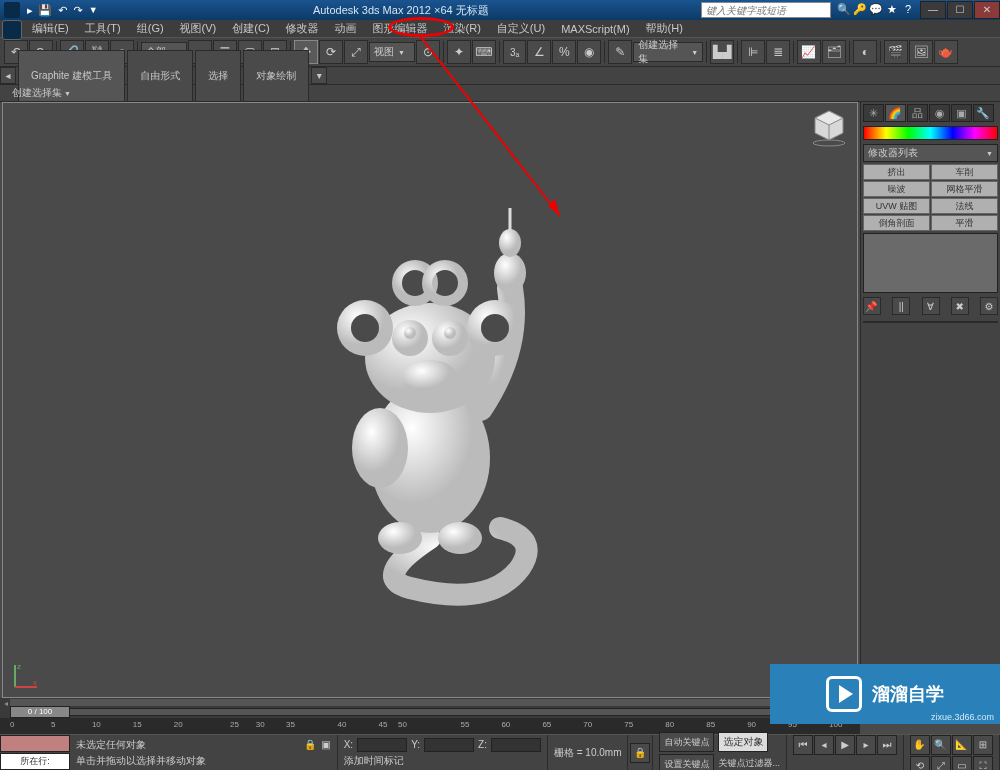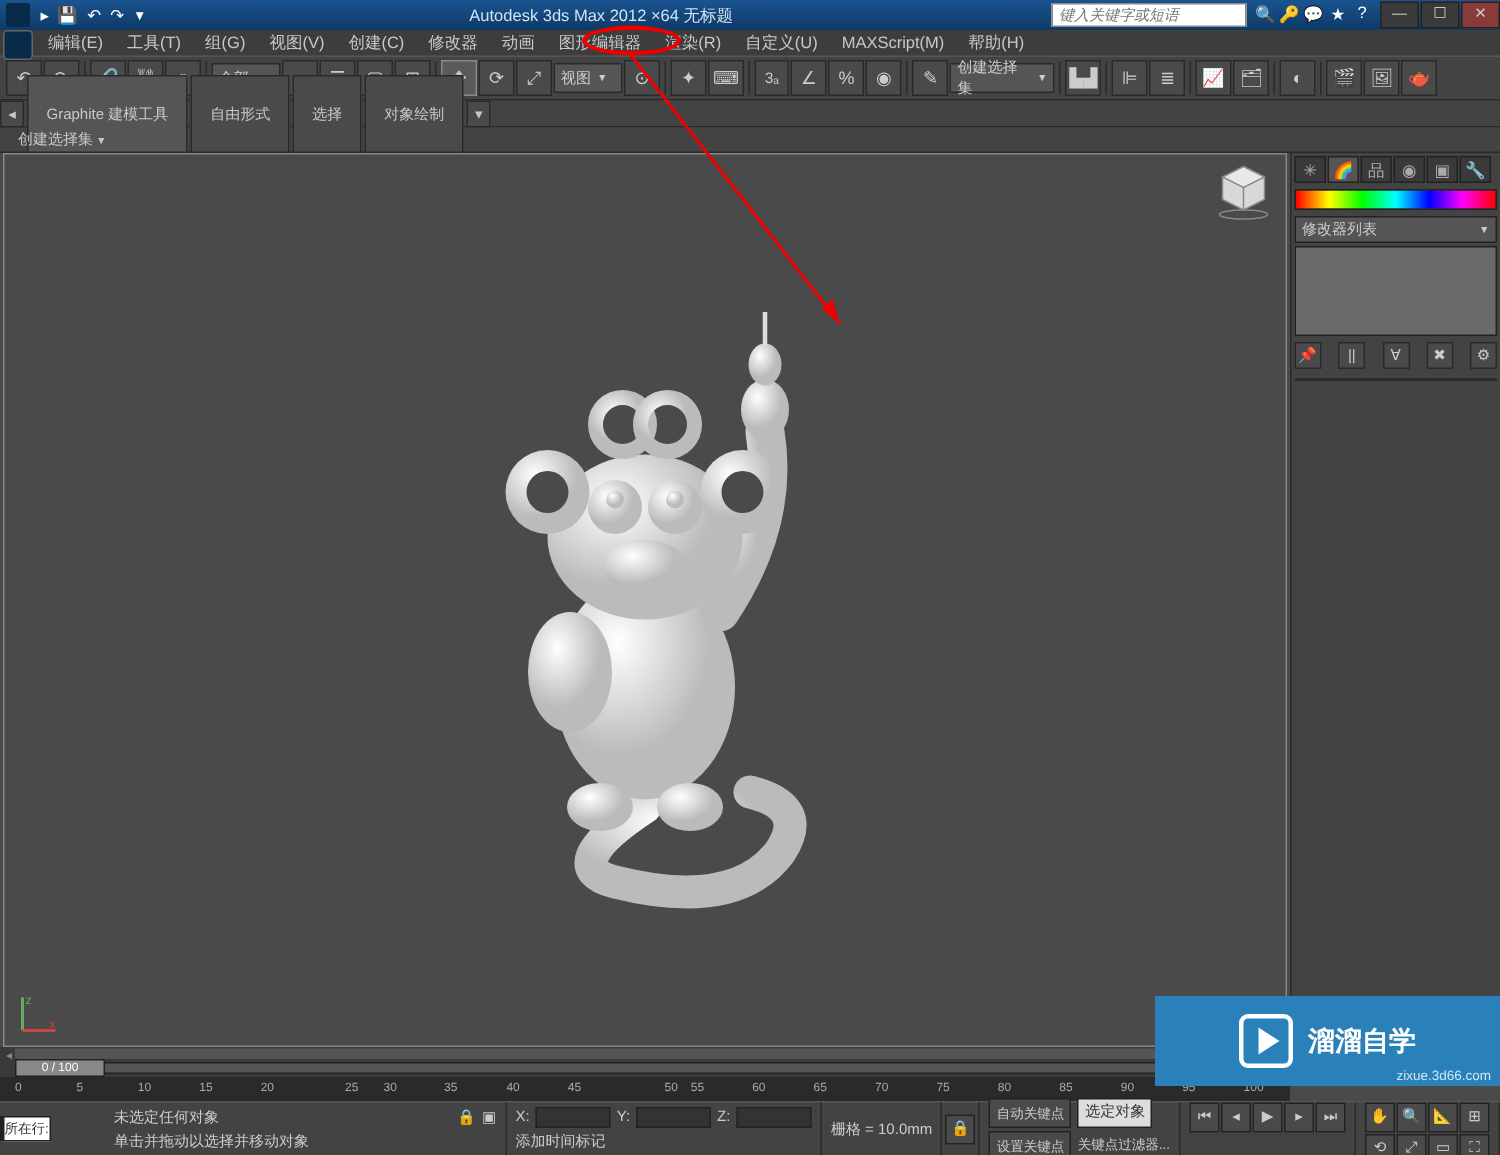--- a/index.html
+++ b/index.html
@@ -70,21 +70,21 @@
 .timeline-slider .handle { position: absolute; left: 10px; top: 0px; width: 60px; height: 12px; background: #888; border: 1px solid #222; font-size: 8px; color: #fff; text-align: center; }
 .timeline-ruler { height: 16px; background: #2a2a2a; position: relative; font-size: 8px; color: #aaa; }
 .timeline-ruler .tick { position: absolute; top: 2px; }
 
 
 .statusbar { position: absolute; bottom: 0; left: 0; right: 0; height: 36px; background: #434343; border-top: 1px solid #555; display: flex; align-items: center; font-size: 10px; color: #ccc; }
 .statusbar .sb-section { padding: 0 6px; border-right: 1px solid #2a2a2a; height: 100%; display: flex; flex-direction: column; justify-content: center; gap: 2px; }
 .statusbar .sb-row { display: flex; align-items: center; gap: 4px; }
 .statusbar .sb-input { height: 14px; width: 50px; background: #333; border: 1px solid #222; color: #888; font-size: 9px; padding: 0 2px; }
 .statusbar .sb-btn { width: 20px; height: 20px; background: #4a4a4a; border: 1px solid #222; color: #ccc; font-size: 10px; text-align: center; line-height: 18px; }
-.mini-thumbs { width: 70px; display: flex; flex-direction: row; }
+.mini-thumbs { width: 70px; display: flex; flex-direction: column; }
 .mini-thumbs div { height: 17px; background: #c08080; border: 1px solid #222; margin-bottom: 1px; }
 .mini-thumbs div:last-child { background: #fff; color: #333; font-size: 9px; text-align: center; line-height: 15px; margin-bottom: 0; }
 
 
 .watermark { position: absolute; right: 0; bottom: 46px; width: 230px; height: 60px; background: #2a80b9; display: flex; align-items: center; justify-content: center; gap: 10px; z-index: 200; }
 .watermark .wm-icon { width: 36px; height: 36px; border: 3px solid #fff; border-radius: 6px; position: relative; }
 .watermark .wm-icon::after { content: ""; position: absolute; left: 10px; top: 6px; border-left: 14px solid #fff; border-top: 9px solid transparent; border-bottom: 9px solid transparent; }
 .watermark .wm-text { color: #fff; font-size: 18px; font-weight: bold; }
 .watermark .wm-url { position: absolute; bottom: 2px; right: 6px; font-size: 9px; color: #d0e8f5; }
 
@@ -264,20 +264,30 @@
   <div class="cp-tabs">
     <div class="cp-tab">✳</div>
     <div class="cp-tab active">🌈</div>
     <div class="cp-tab">品</div>
     <div class="cp-tab">◉</div>
     <div class="cp-tab">▣</div>
     <div class="cp-tab">🔧</div>
   </div>
   <div class="cp-color-bar"></div>
   <div class="cp-dropdown">修改器列表</div>
+  <div class="cp-btn-grid">
+    <div class="cp-btn">挤出</div>
+    <div class="cp-btn">车削</div>
+    <div class="cp-btn">噪波</div>
+    <div class="cp-btn">网格平滑</div>
+    <div class="cp-btn">UVW 贴图</div>
+    <div class="cp-btn">法线</div>
+    <div class="cp-btn">倒角剖面</div>
+    <div class="cp-btn">平滑</div>
+  </div>
   <div class="cp-preview"></div>
   <div class="cp-tools">
     <div class="tb-btn">📌</div>
     <div class="tb-btn">||</div>
     <div class="tb-btn">∀</div>
     <div class="tb-btn">✖</div>
     <div class="tb-btn">⚙</div>
   </div>
   <div style="height:2px;background:#2a2a2a;margin-top:6px"></div>
 </div>
@@ -288,24 +298,24 @@
     <div class="handle">0 / 100</div>
   </div>
   <div class="timeline-ruler">
       <span class="tick" style="left: 10px;">0</span>
       <span class="tick" style="left: 50.9524px;">5</span>
       <span class="tick" style="left: 91.9048px;">10</span>
       <span class="tick" style="left: 132.857px;">15</span>
       <span class="tick" style="left: 173.81px;">20</span>
       <span class="tick" style="left: 230px;">25</span>
       <span class="tick" style="left: 255.714px;">30</span>
-      <span class="tick" style="left: 296px;">35</span>
+      <span class="tick" style="left: 286px;">35</span>
       <span class="tick" style="left: 337.619px;">40</span>
       <span class="tick" style="left: 378.571px;">45</span>
-      <span class="tick" style="left: 443px;">50</span>
+      <span class="tick" style="left: 398px;">50</span>
       <span class="tick" style="left: 460.476px;">55</span>
       <span class="tick" style="left: 501.429px;">60</span>
       <span class="tick" style="left: 542.381px;">65</span>
       <span class="tick" style="left: 583.333px;">70</span>
       <span class="tick" style="left: 624.286px;">75</span>
       <span class="tick" style="left: 665.238px;">80</span>
       <span class="tick" style="left: 706.19px;">85</span>
       <span class="tick" style="left: 747.143px;">90</span>
       <span class="tick" style="left: 788.095px;">95</span>
       <span class="tick" style="left: 829.048px;">100</span>

